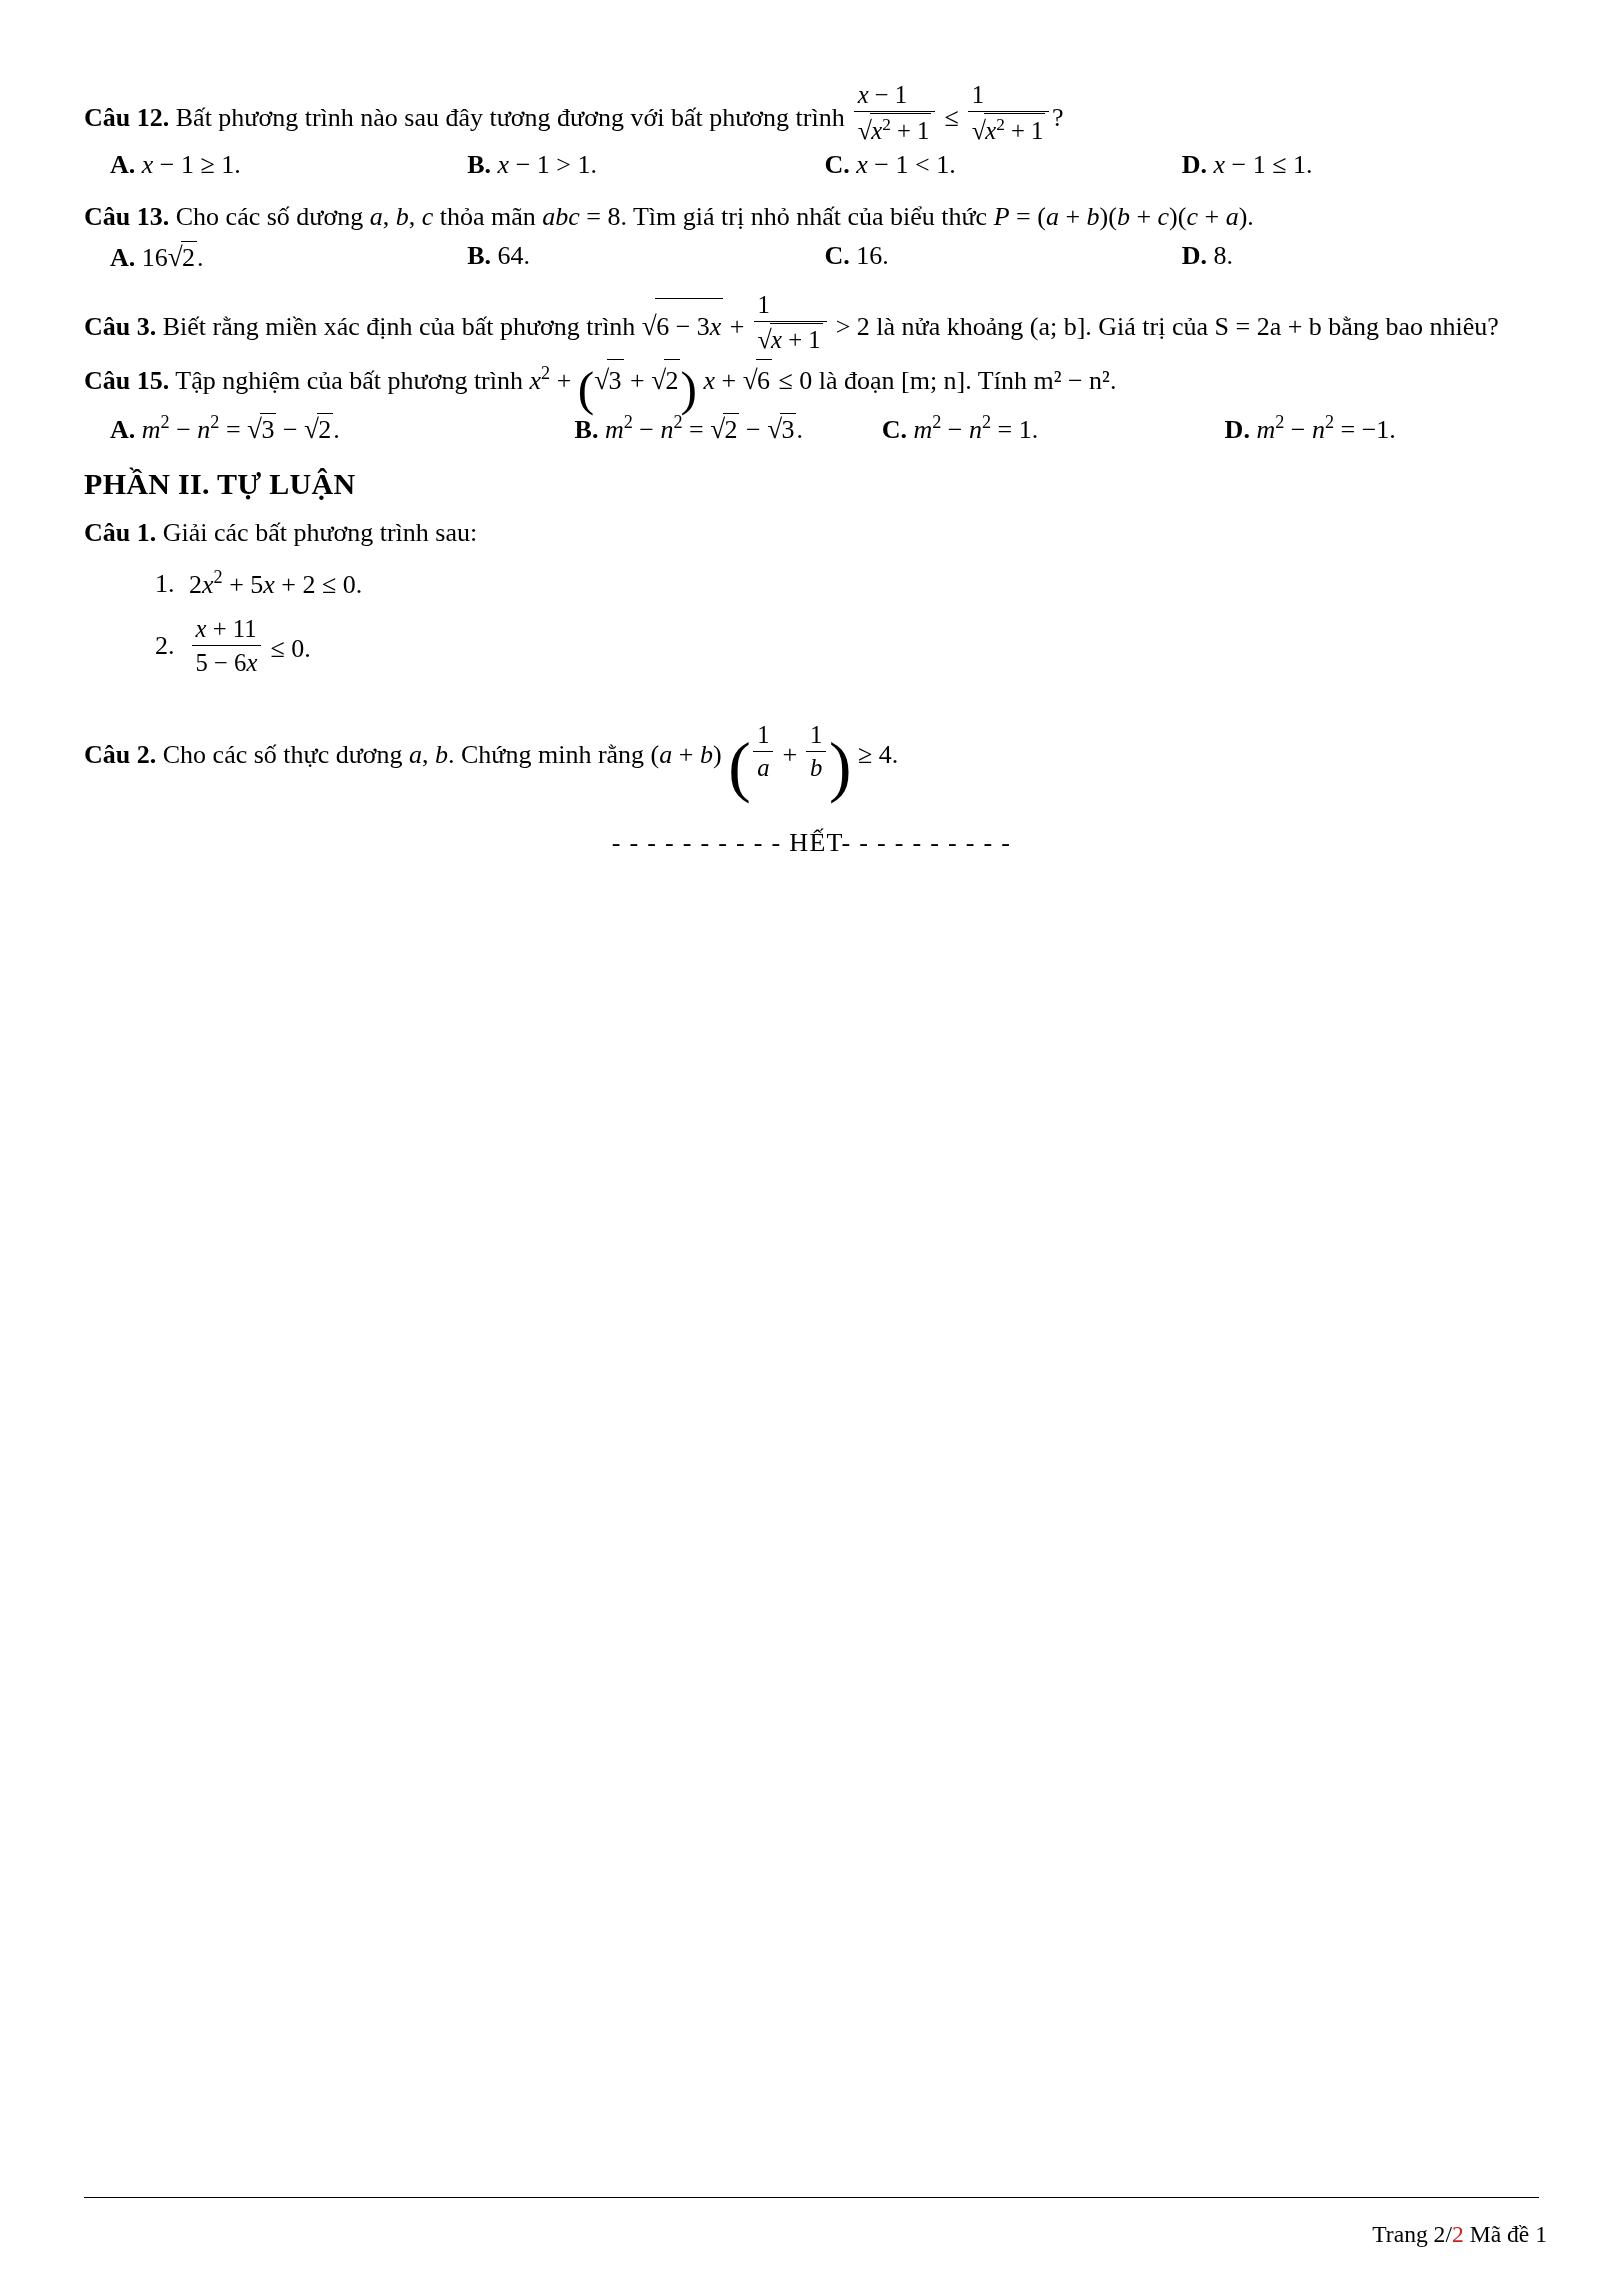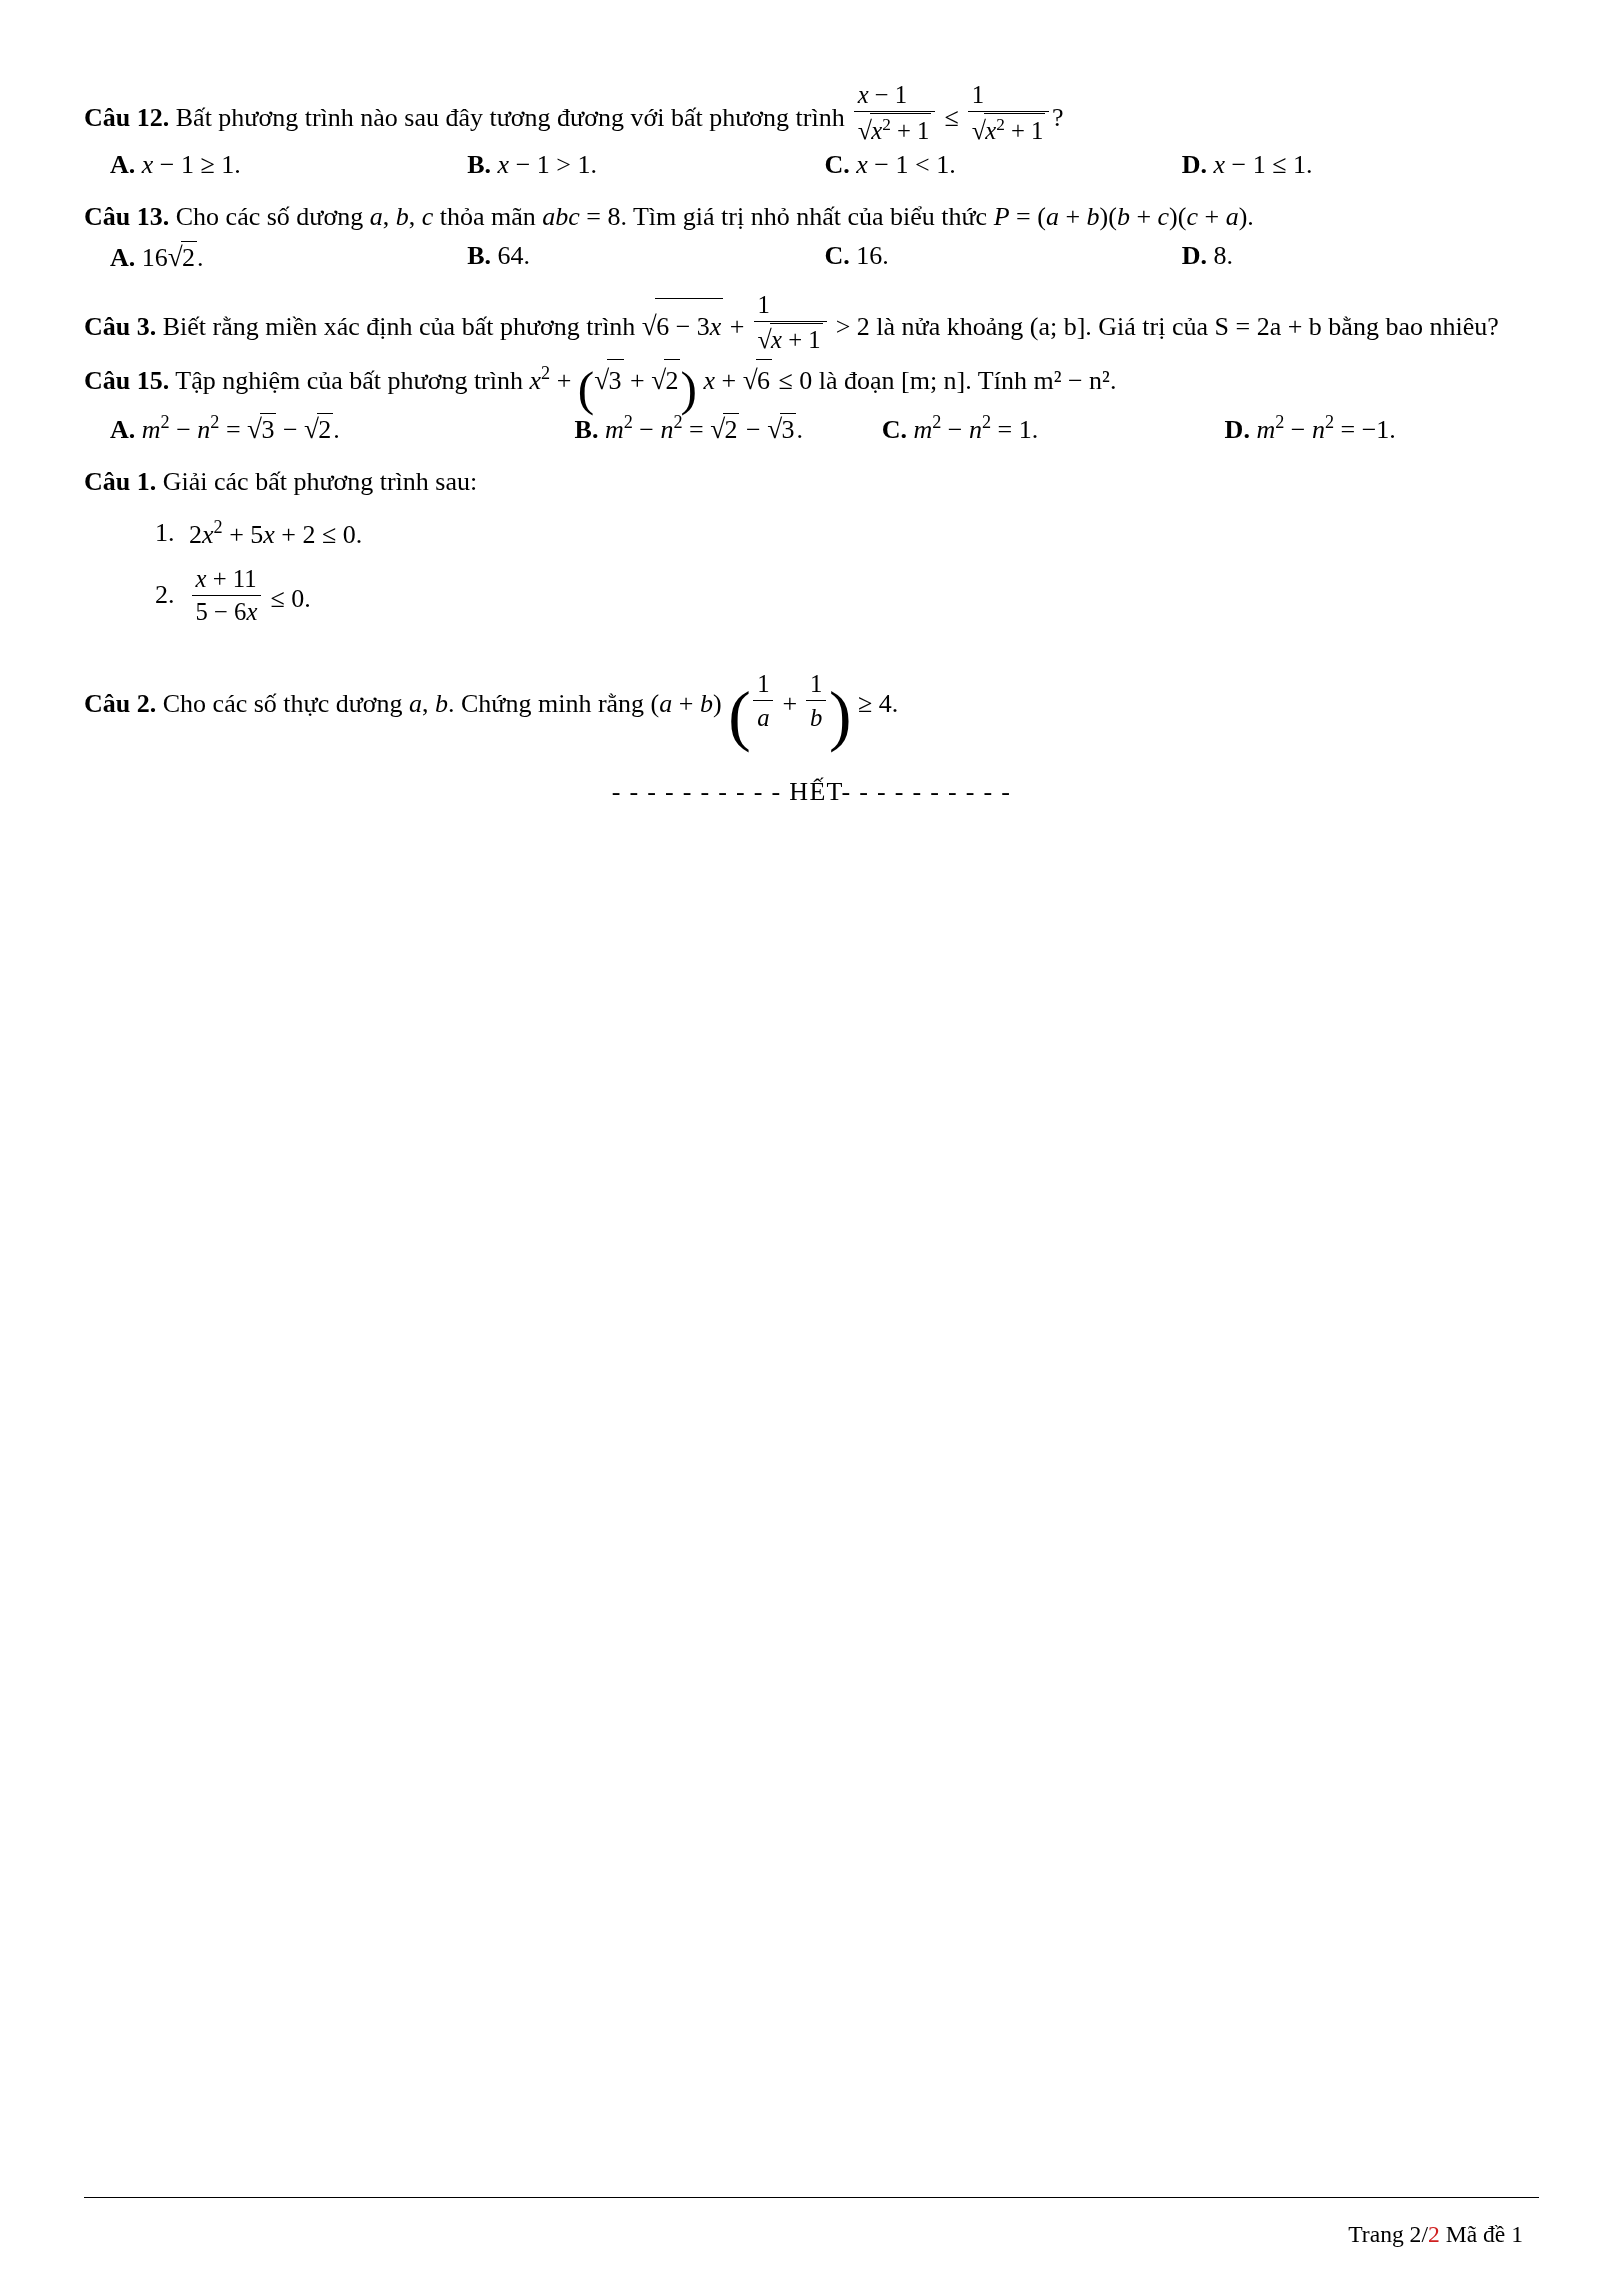--- a/index.html
+++ b/index.html
@@ -107,21 +107,21 @@
   }
   .footer-line {
     position: absolute;
     left: 84px;
     right: 84px;
     bottom: 97px;
     border-top: 1.3px solid #000;
   }
   .footer {
     position: absolute;
-    right: 100px;
+    right: 76px;
     bottom: 47px;
     font-size: 23.6px;
   }
   .footer .red { color: #d02020; }
   .spacer-sm { height: 6.5px; }
 </style>
 </head>
 <body>
 
 <div class="page">
@@ -176,20 +176,21 @@
     <span class="mi">x</span> + <span class="sqrt"><span class="rad">√</span><span class="body">6</span></span>
     <span>≤ 0 là đoạn [m; n]. Tính m² − n².</span>
   </p>
   <div class="opt-row wide">
     <div><span class="olab">A.</span> <span class="mi">m</span><span class="sup">2</span> − <span class="mi">n</span><span class="sup">2</span> = <span class="sqrt"><span class="rad">√</span><span class="body">3</span></span> − <span class="sqrt"><span class="rad">√</span><span class="body">2</span></span>.</div>
     <div><span class="olab">B.</span> <span class="mi">m</span><span class="sup">2</span> − <span class="mi">n</span><span class="sup">2</span> = <span class="sqrt"><span class="rad">√</span><span class="body">2</span></span> − <span class="sqrt"><span class="rad">√</span><span class="body">3</span></span>.</div>
     <div><span class="olab">C.</span> <span class="mi">m</span><span class="sup">2</span> − <span class="mi">n</span><span class="sup">2</span> = 1.</div>
     <div><span class="olab">D.</span> <span class="mi">m</span><span class="sup">2</span> − <span class="mi">n</span><span class="sup">2</span> = −1.</div>
   </div>
 
+  <div class="section-title">PHẦN II. TỰ LUẬN</div>
 
   <p class="q">
     <span class="qlabel">Câu 1.</span>
     <span>Giải các bất phương trình sau:</span>
   </p>
 
   <div class="tulu-item">
     <span class="idx">1.</span>
     <span>2<span class="mi">x</span><span class="sup">2</span> + 5<span class="mi">x</span> + 2 ≤ 0.</span>
   </div>

